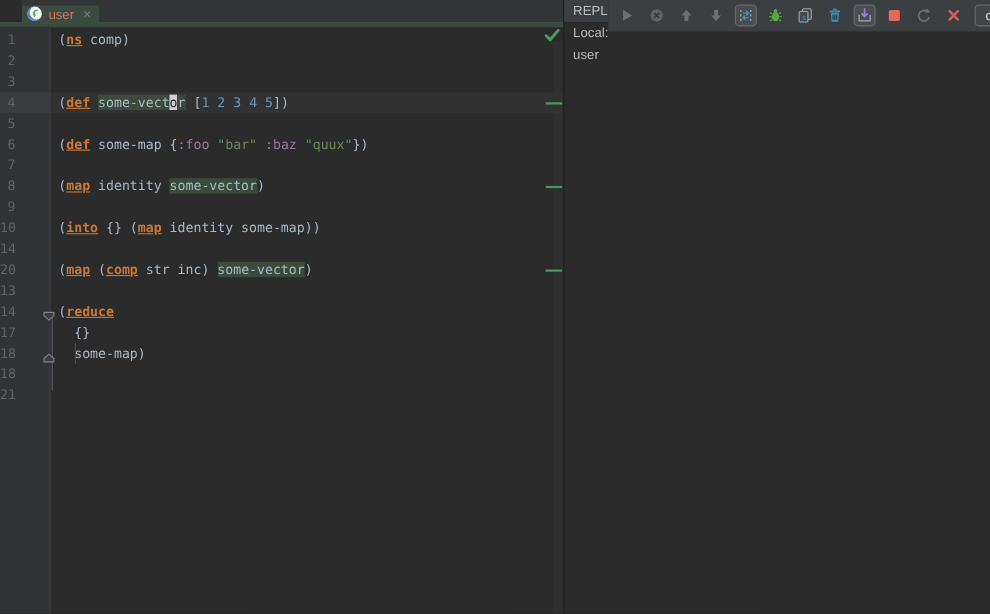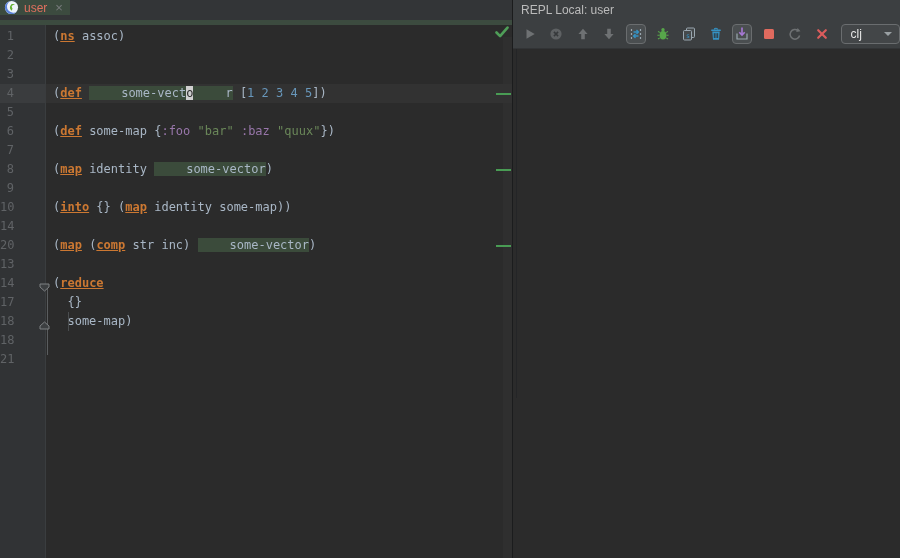--- a/index.html
+++ b/index.html
@@ -3,21 +3,21 @@
 <meta charset="utf-8">
 <style>
   * { margin:0; padding:0; box-sizing:border-box; }
   html,body { width:900px; height:558px; overflow:hidden; background:#2b2b2b;
               font-family:"Liberation Sans", sans-serif; }
   .app { width:900px; height:558px; display:flex; }
 
   
   .editor-panel { width:513px; height:558px; flex:none; display:flex; flex-direction:column;
                   border-right:1px solid #1b1c1d; background:var(--editor-bg,#2b2b2b); }
-  .tabbar { height:20px; background:var(--tabbar-bg,#333537); display:flex; align-items:flex-start; }
+  .tabbar { height:20px; background:var(--tabbar-bg,#333537); display:flex; align-items:flex-end;margin-left:20px; }
   .tab { display:flex; align-items:center; padding:0 7px 0 4px; background:var(--tab-active-bg,#3c4b3f); cursor:default; }
   .tab .logo { width:15px; height:15px; margin-right:5px; display:inline-flex; }
   .tab .title { color:var(--tab-text,#e0705f); font-size:12px; }
   .tab .close { color:#787b7d; font-size:13px; margin-left:8px; line-height:1; }
   .tab-underline { height:5px; background:var(--tab-active-bg,#3c4b3f); }
 
   .editor { position:relative; flex:1; overflow:hidden; padding-top:2px;
             font-family:"DejaVu Sans Mono","Liberation Mono",monospace; font-size:12px;
             background:var(--editor-bg,#2b2b2b); }
   .gutter-bg { position:absolute; left:0; top:0; bottom:0; width:46px;
@@ -28,30 +28,30 @@
            color:var(--line-number,#606366); position:relative; }
   .ccell { flex:1; padding-left:7px; }
   .crow.current .gcell { background:#3a3c3e; }
   .crow.current .ccell { background:var(--current-line-bg,#323232); }
   .fold { position:absolute; right:-4px; top:5px; width:11px; height:9px; z-index:3; }
   .tok-p  { color:var(--plain,#a9b7c6); }
   .tok-k  { color:var(--keyword,#cc7832); font-weight:bold;text-decoration:underline; }
   .tok-n  { color:var(--number,#6897bb); }
   .tok-s  { color:var(--string,#6a8759); }
   .tok-kw { color:var(--clj-keyword,#9876aa); }
-  .tok-hl { color:var(--plain,#a9b7c6); background:var(--symbol-highlight-bg,#3b4b3b);padding-left:32px; }
+  .tok-hl { color:var(--plain,#a9b7c6); background:var(--symbol-highlight-bg,#3b4b3b); }
   .tok-cur{ color:#2b2b2b; background:var(--caret-block,#d0d0d0); }
   .stripe-mark { position:absolute; right:1px; width:15px; height:2px;
                  background:var(--stripe-mark,#499c54); z-index:4; }
   .check { position:absolute; top:1px; right:3px; z-index:4; }
   .indent-guide { position:absolute; width:1px; background:#4a4d4f; z-index:2; }
   .fold-line { position:absolute; width:1px; background:#5a5d5f; z-index:2; }
 
   
-  .repl-panel { width:387px; height:398px; flex:none; display:flex; flex-direction:column; }
+  .repl-panel { width:387px; height:398px; flex:none; display:flex; }
   .repl-header { height:20px; background:var(--panel-bg,#3c3f41); color:#bbbbbb; font-size:12px;
                  line-height:20px; padding-left:8px; }
   .repl-toolbar { height:29px; background:var(--panel-bg,#3c3f41); display:flex; align-items:center;
                   padding-left:7px; gap:7px; border-bottom:1px solid #323436; }
   .tbtn { width:20px; height:20px; display:inline-flex; align-items:center; justify-content:center;
           border:1px solid transparent; border-radius:4px; background:transparent; cursor:default; }
   .tbtn.toggled { border-color:#6a6d6f; background:#4a4e50; }
   .lang-select { display:inline-flex; align-items:center; gap:22px; height:20px; margin-left:2px;
                  padding:0 7px 0 9px; border:1px solid #6a6d6f; border-radius:4px; background:#434648;
                  color:#e5e5e5; font-size:12px; }
@@ -78,21 +78,21 @@
         <span class="title">user</span>
         <span class="close">×</span>
       </div>
     </div>
     <div class="tab-underline"></div>
 
     <div class="editor" id="editor">
       <div class="gutter-bg"></div>
       <div class="annot-col"></div>
       <div id="lines">
-          <div class="crow"><div class="gcell">1</div><div class="ccell"><span class="tok-p">(</span><span class="tok-k">ns</span><span class="tok-p"> assoc)</span></div></div>
+          <div class="crow"><div class="gcell">1</div><div class="ccell"><span class="tok-p">(</span><span class="tok-k">ns</span><span class="tok-p"> comp)</span></div></div>
           <div class="crow"><div class="gcell">2</div><div class="ccell"></div></div>
           <div class="crow"><div class="gcell">3</div><div class="ccell"></div></div>
           <div class="crow current"><div class="gcell">4</div><div class="ccell"><span class="tok-p">(</span><span class="tok-k">def</span><span class="tok-p"> </span><span class="tok-hl">some-vect</span><span class="tok-cur">o</span><span class="tok-hl">r</span><span class="tok-p"> [</span><span class="tok-n">1</span><span class="tok-p"> </span><span class="tok-n">2</span><span class="tok-p"> </span><span class="tok-n">3</span><span class="tok-p"> </span><span class="tok-n">4</span><span class="tok-p"> </span><span class="tok-n">5</span><span class="tok-p">])</span></div></div>
           <div class="crow"><div class="gcell">5</div><div class="ccell"></div></div>
           <div class="crow"><div class="gcell">6</div><div class="ccell"><span class="tok-p">(</span><span class="tok-k">def</span><span class="tok-p"> some-map {</span><span class="tok-kw">:foo</span><span class="tok-p"> </span><span class="tok-s">"bar"</span><span class="tok-p"> </span><span class="tok-kw">:baz</span><span class="tok-p"> </span><span class="tok-s">"quux"</span><span class="tok-p">})</span></div></div>
           <div class="crow"><div class="gcell">7</div><div class="ccell"></div></div>
           <div class="crow"><div class="gcell">8</div><div class="ccell"><span class="tok-p">(</span><span class="tok-k">map</span><span class="tok-p"> identity </span><span class="tok-hl">some-vector</span><span class="tok-p">)</span></div></div>
           <div class="crow"><div class="gcell">9</div><div class="ccell"></div></div>
           <div class="crow"><div class="gcell">10</div><div class="ccell"><span class="tok-p">(</span><span class="tok-k">into</span><span class="tok-p"> {} (</span><span class="tok-k">map</span><span class="tok-p"> identity some-map))</span></div></div>
           <div class="crow"><div class="gcell">14</div><div class="ccell"></div></div>

